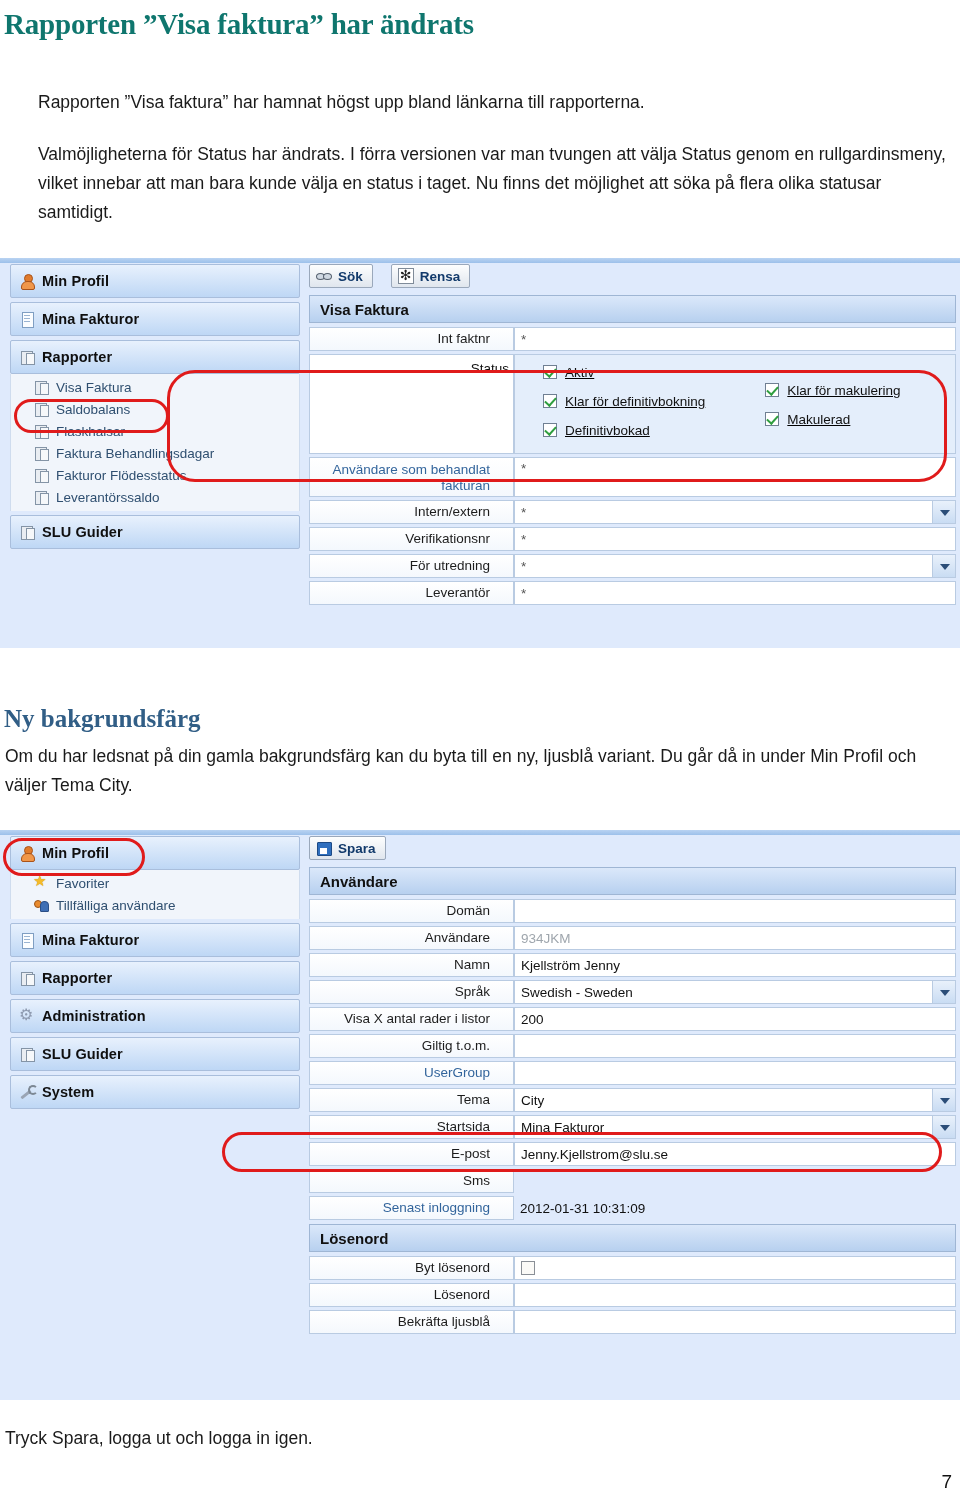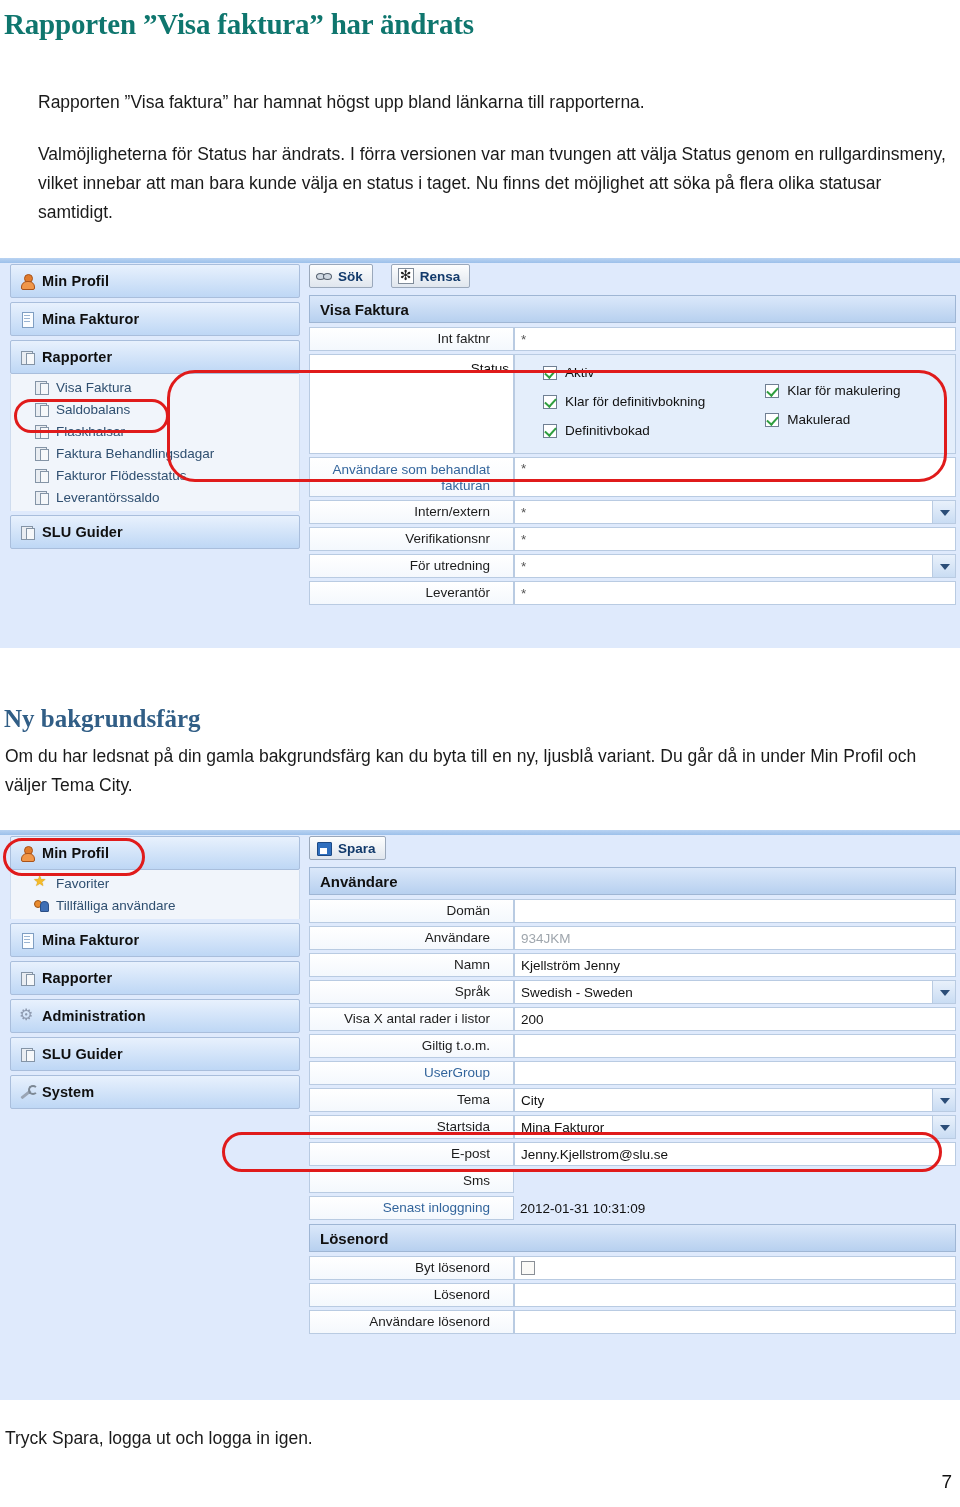--- a/index.html
+++ b/index.html
@@ -205,21 +205,21 @@
     flex:1 1 auto; background:#e4eefb; border:1px solid #b9cbe2;
     display:flex; padding:8px 0 8px 0; position:relative; min-height:100px;
   }
   .status-caption{
     position:absolute; left:-68px; top:6px; width:62px; text-align:right;
     font-size:13.5px; color:#111;
   }
   .chk-col { display:flex; flex-direction:column; }
   .chk-col.c1 { margin-left:28px; gap:14px; padding-top:2px; }
   .chk-col.c2 { margin-left:60px; gap:14px; padding-top:20px; }
-  .chk { display:flex; align-items:flex-end; gap:8px; }
+  .chk { display:flex; align-items:flex-start; gap:8px;text-decoration:underline; }
   .chk .box {
     width:14px;height:14px;flex:0 0 14px;background:#ffffff;border:1px solid #6f7f92;position:relative;
   }
   .chk .box::after{
     content:"";position:absolute;left:3px;top:0px;width:5px;height:9px;
     border:solid #2f9e3f;border-width:0 2.5px 2.5px 0;transform:rotate(42deg);
   }
   .chk .lbl{ font-size:13.5px; color:#111; white-space:nowrap; }
 
   
@@ -521,21 +521,21 @@
           <span class="box" style="width:14px;height:14px;background:#fbfaf7;border:1px solid #8a8f96;display:inline-block;"></span>
         </div>
       </div>
 
       <div class="frow">
         <div class="fcell-label">Lösenord</div>
         <div class="fcell-input"></div>
       </div>
 
       <div class="frow">
-        <div class="fcell-label">Användare lösenord</div>
+        <div class="fcell-label">Bekräfta ljusblå</div>
         <div class="fcell-input"></div>
       </div>
     </div>
 
     <div class="ring r-sq" style="left:3px; top:8px; width:142px; height:38px;"></div>
     <div class="ring r-sq" style="left:222px; top:302px; width:720px; height:40px;"></div>
   </div>
 
   <p class="para" style="left:5px; top:1424px; width:920px;">Tryck Spara, logga ut och logga in igen.</p>
 

